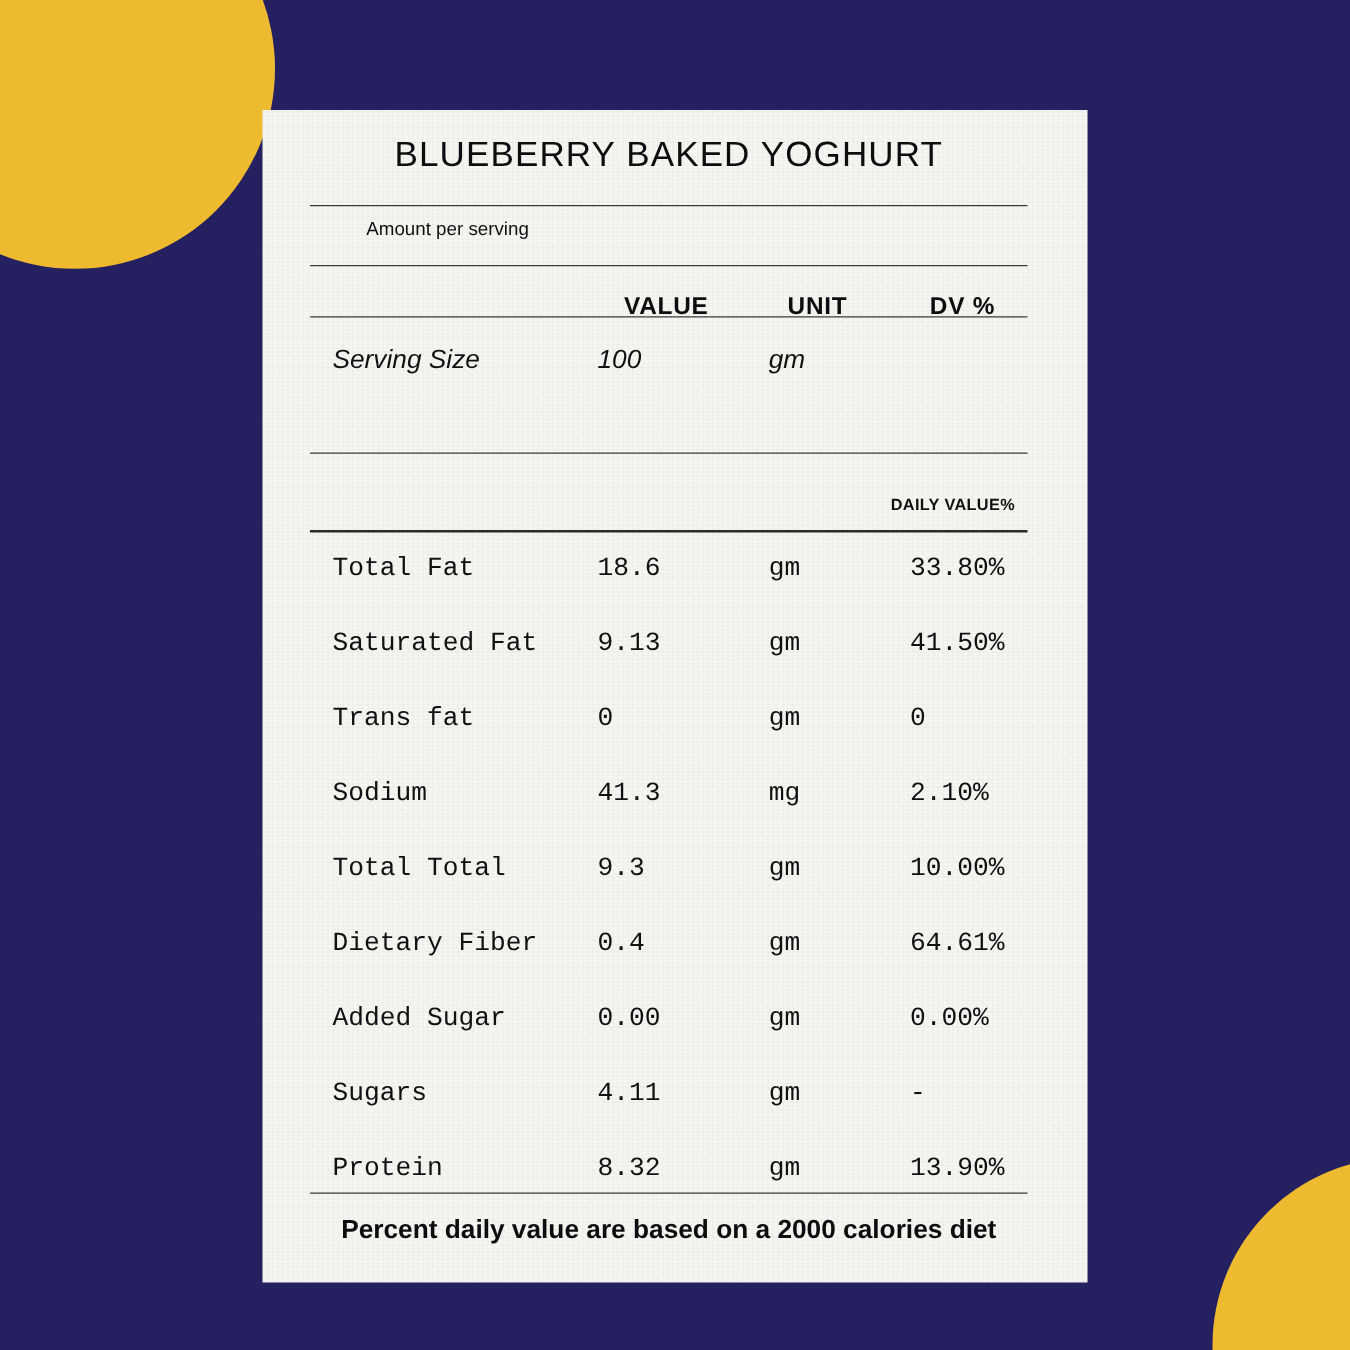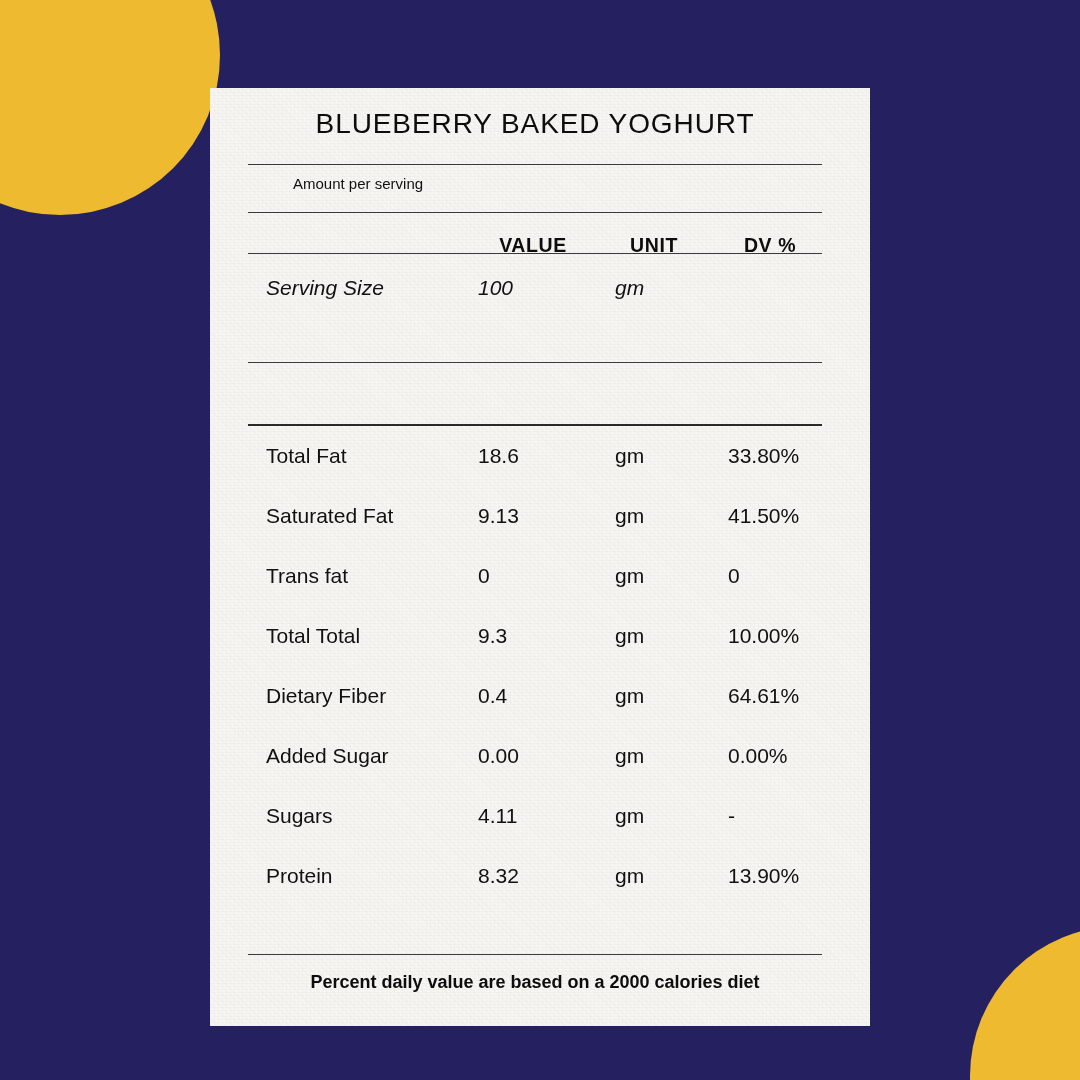--- a/index.html
+++ b/index.html
@@ -154,30 +154,30 @@
   .nutrient-rows {
     position: absolute;
     left: 0;
     top: 356px;
     width: 574px;
   }
   .nutrient-row {
     position: relative;
     height: 60px;
   }
-  .nutrient-row .cell { top: 0; }
+  .nutrient-row .cell { top: 0; font-family: Liberation Mono, monospace; }
 
   
   .footer-note {
     position: absolute;
     left: 0;
     top: 884px;
     width: 574px;
     text-align: center;
-    font-size: 18px;
+    font-size: 21px;
     font-weight: 700;
     color: #0d0d0d;
     white-space: nowrap;
   }
 </style>
 </head>
 <body>
 
 <div>
 
@@ -204,20 +204,21 @@
       <div class="data-row row-serving">
         <span class="cell name">Serving Size</span>
         <span class="cell value">100</span>
         <span class="cell unit">gm</span>
         <span class="cell dv"></span>
       </div>
 
 
       <div class="rule rule-under-calories"></div>
 
+      <div class="dv-caption">DAILY VALUE%</div>
 
       <div class="rule thick rule-under-dv"></div>
 
       <div class="nutrient-rows" id="nutrient-rows">
           <div class="nutrient-row">
             <span class="cell name">Total Fat</span>
             <span class="cell value">18.6</span>
             <span class="cell unit">gm</span>
             <span class="cell dv">33.80%</span>
           </div>
@@ -227,20 +228,26 @@
             <span class="cell unit">gm</span>
             <span class="cell dv">41.50%</span>
           </div>
           <div class="nutrient-row">
             <span class="cell name">Trans fat</span>
             <span class="cell value">0</span>
             <span class="cell unit">gm</span>
             <span class="cell dv">0</span>
           </div>
           <div class="nutrient-row">
+            <span class="cell name">Sodium</span>
+            <span class="cell value">41.3</span>
+            <span class="cell unit">mg</span>
+            <span class="cell dv">2.10%</span>
+          </div>
+          <div class="nutrient-row">
             <span class="cell name">Total Total</span>
             <span class="cell value">9.3</span>
             <span class="cell unit">gm</span>
             <span class="cell dv">10.00%</span>
           </div>
           <div class="nutrient-row">
             <span class="cell name">Dietary Fiber</span>
             <span class="cell value">0.4</span>
             <span class="cell unit">gm</span>
             <span class="cell dv">64.61%</span>

